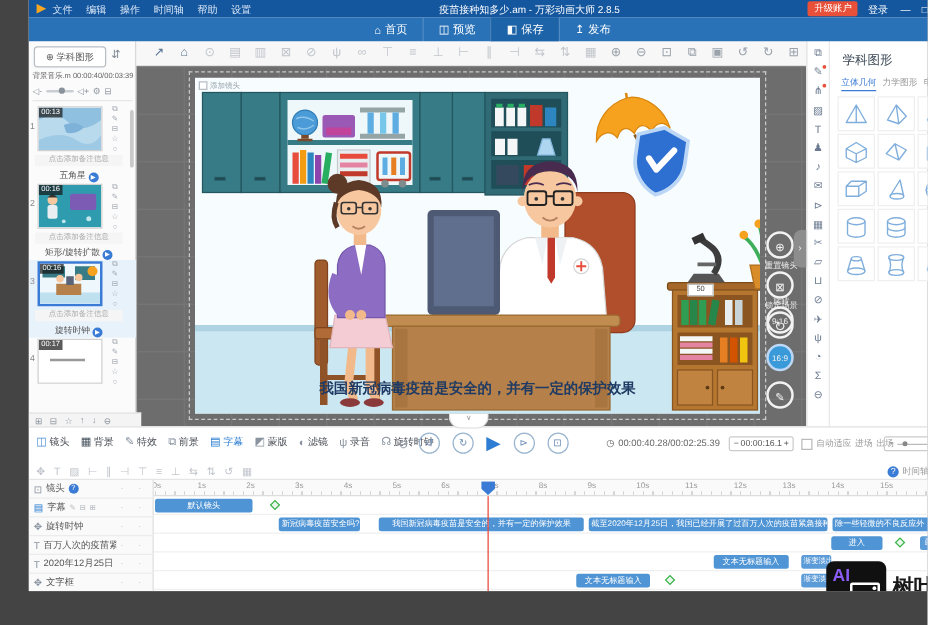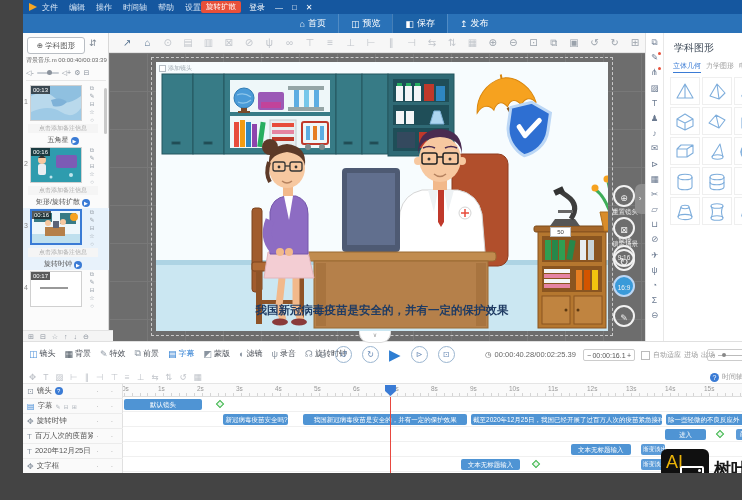--- a/index.html
+++ b/index.html
@@ -116,42 +116,43 @@
   .dia{position:absolute;width:6px;height:6px;border:1.5px solid #3cb54a;background:#eaf7ec;transform:rotate(45deg);box-sizing:border-box;}
   #ph-line{position:absolute;width:1px;background:#e8483f;z-index:40;}
   #ph-marker{position:absolute;width:11px;height:11px;background:#3a7bd5;clip-path:polygon(0 0,100% 0,100% 55%,50% 100%,0 55%);z-index:41;}
   #tl-bottom{left:0;top:492px;width:742px;height:8px;background:#f4f4f4;border-top:1px solid #ddd;box-sizing:border-box;z-index:15;}
   #tlb-icons{position:absolute;left:4px;top:0px;display:flex;gap:6px;font-size:6.5px;color:#8a929c;line-height:7px;}
   #h-scroll{position:absolute;left:105px;top:2px;width:630px;height:4px;background:#e6e6e6;border-radius:2px;}
   #h-thumb{position:absolute;left:0;top:0;width:598px;height:4px;background:#ababab;border-radius:2px;}
   
   #watermark{left:638px;top:449px;display:flex;align-items:center;gap:5px;z-index:60;}
   #wm-logo{width:48px;height:40px;background:#101010;border-radius:6px;position:relative;}
-  #wm-logo span{position:absolute;left:5px;top:3px;color:#eab308;font-weight:normal;font-size:18px;}
+  #wm-logo span{position:absolute;left:5px;top:3px;color:#8b5cf6;font-weight:bold;font-size:14px;}
   #wm-pic{position:absolute;right:5px;bottom:5px;width:20px;height:14px;border:2px solid #fff;border-radius:2px;overflow:hidden;}
   #wm-pic i{position:absolute;left:1px;bottom:0;width:0;height:0;border-left:7px solid transparent;border-right:7px solid transparent;border-bottom:7px solid #fff;}
   #wm-pic em{position:absolute;right:1px;top:1px;width:3px;height:3px;border-radius:50%;background:#fff;}
   #wm-brand{font-size:17px;font-weight:bold;color:#181818;font-family:Liberation Serif, serif;}
 </style>
 </head>
 <body>
 
 <div id="app">
 
   <div id="titlebar" class="abs">
     <span id="logo"></span>
     <span id="menus">
         <span class="menu-item">文件</span>
         <span class="menu-item">编辑</span>
         <span class="menu-item">操作</span>
         <span class="menu-item">时间轴</span>
         <span class="menu-item">帮助</span>
         <span class="menu-item">设置</span>
       </span>
-    <span id="upgrade">旋转扩散</span>
+    <span id="win-title">疫苗接种知多少.am - 万彩动画大师 2.8.5</span>
+    <span id="upgrade">升级账户</span>
     <span id="login">登录</span>
     <span id="winbtns">
         <span>—</span>
         <span>□</span>
         <span>✕</span>
       </span>
   </div>
 
   <div id="navbar" class="abs">
       <div class="nav-item">

